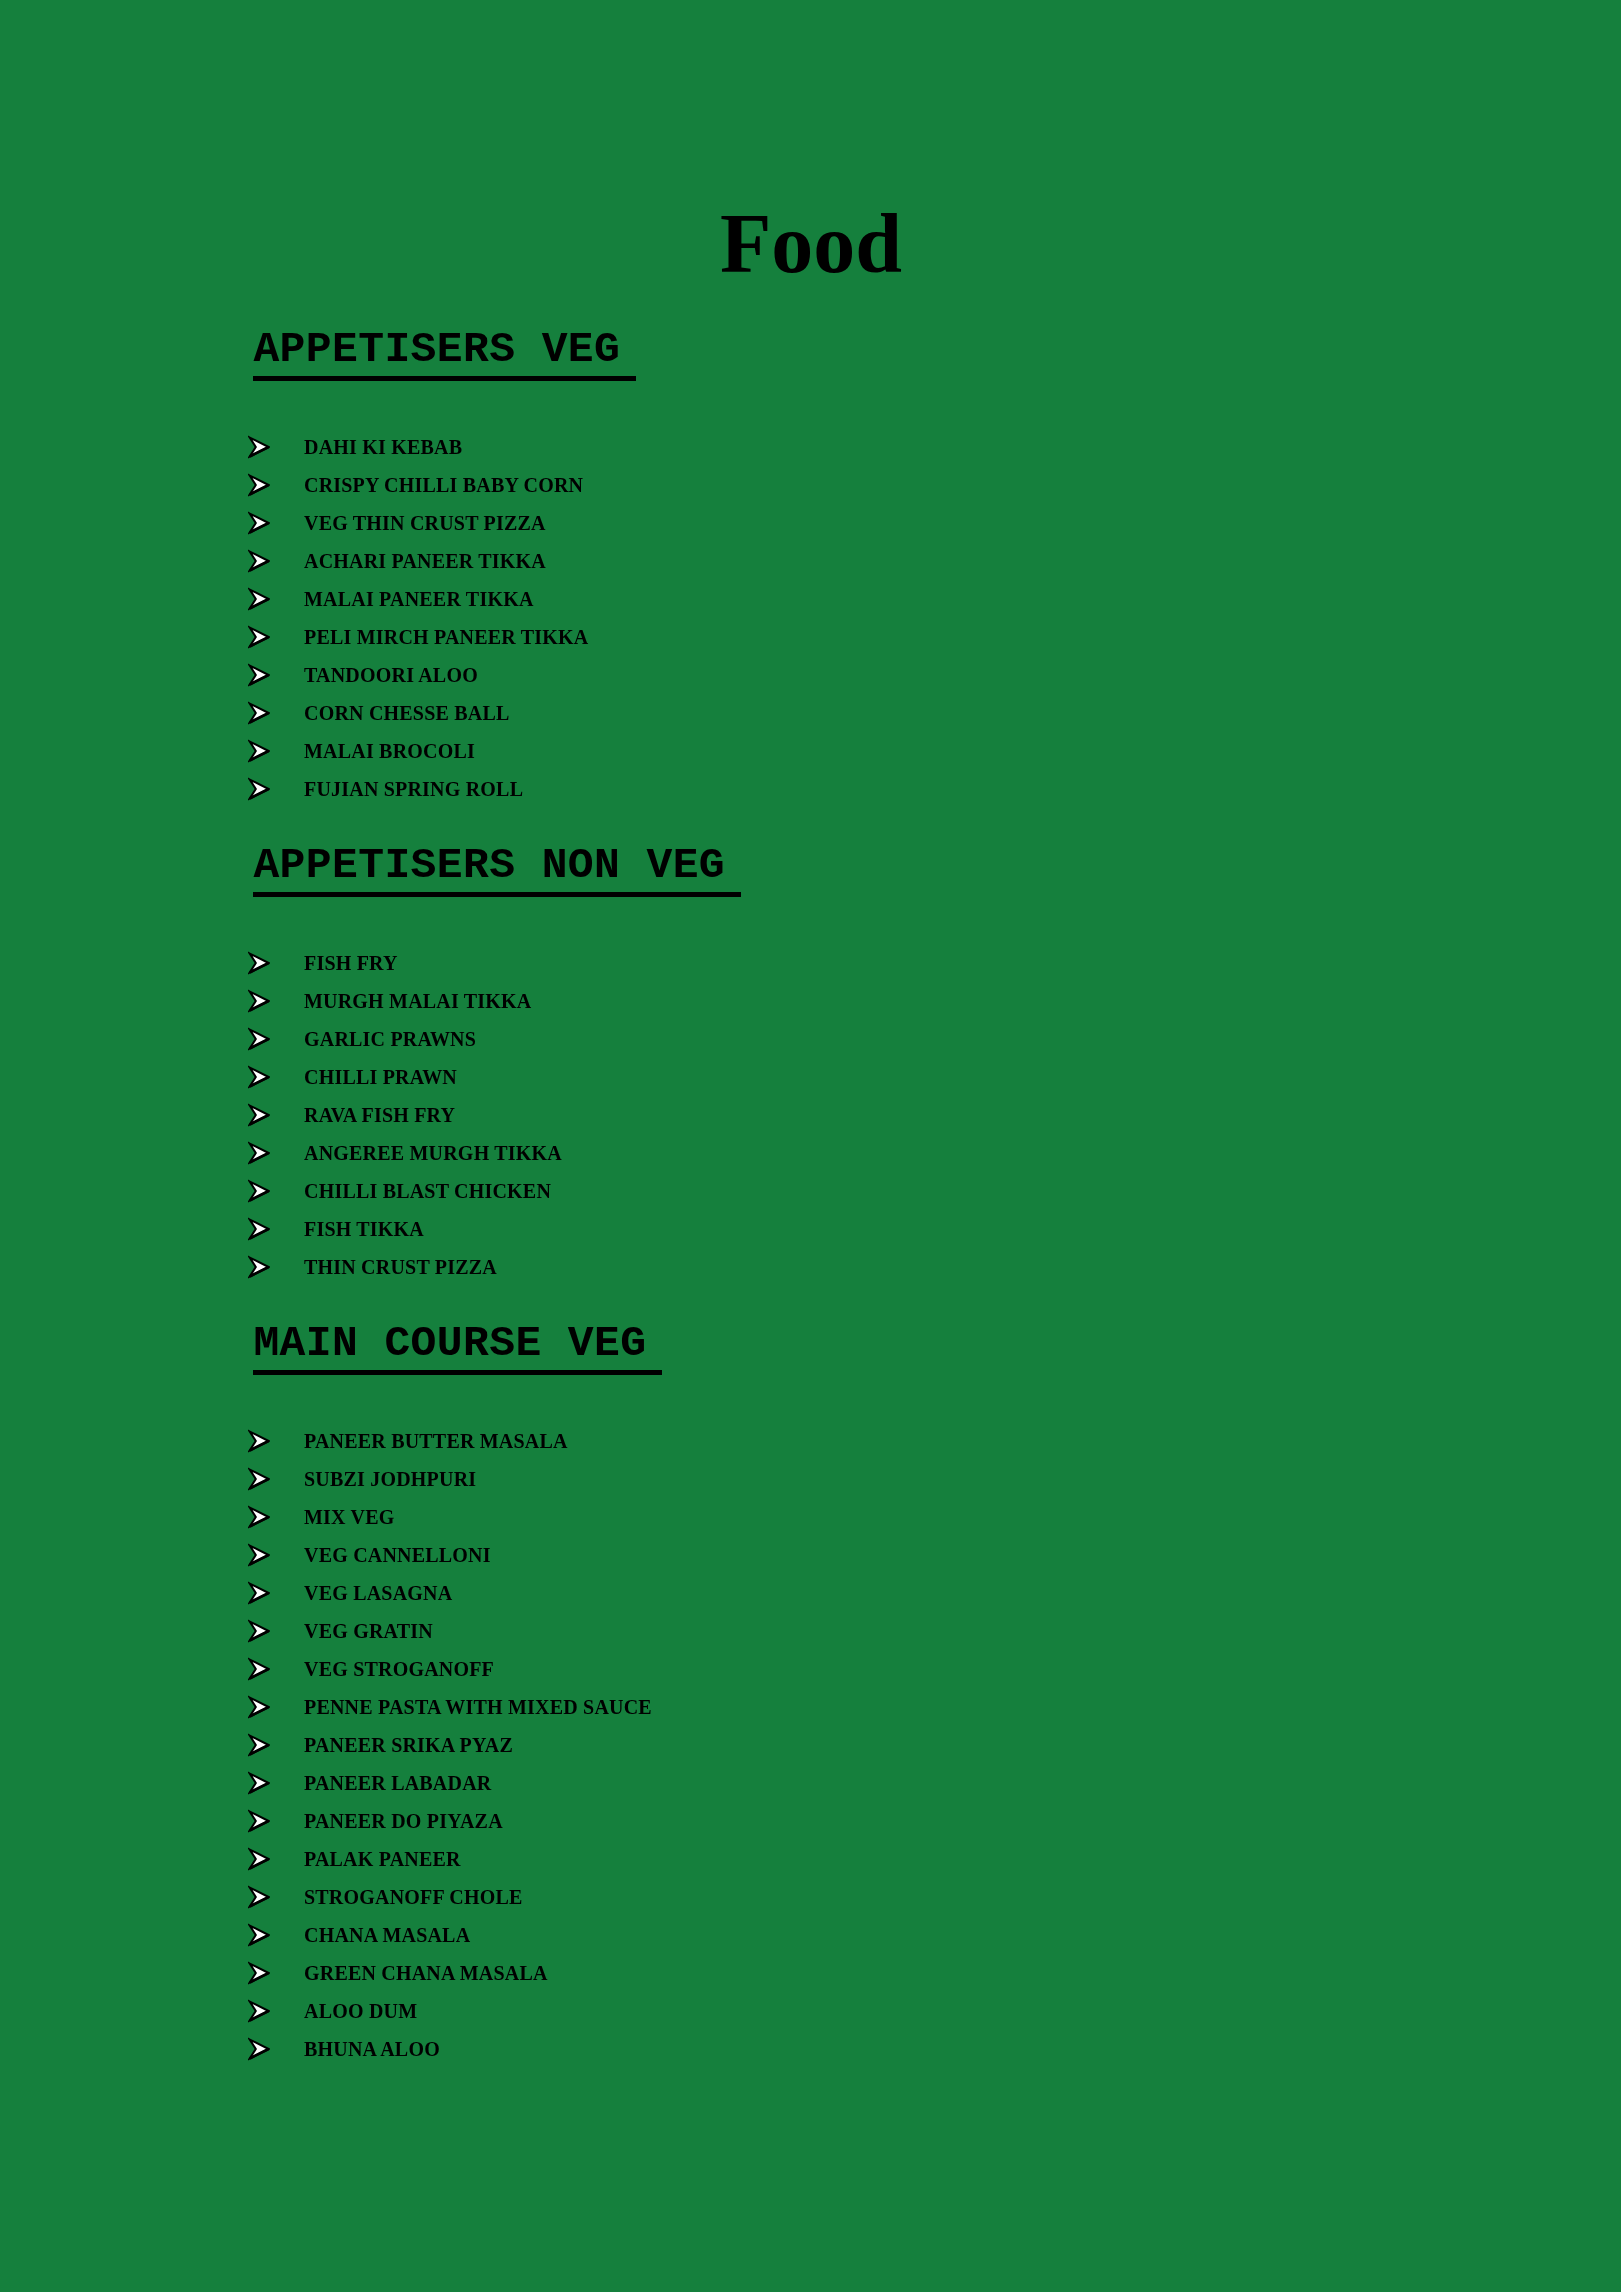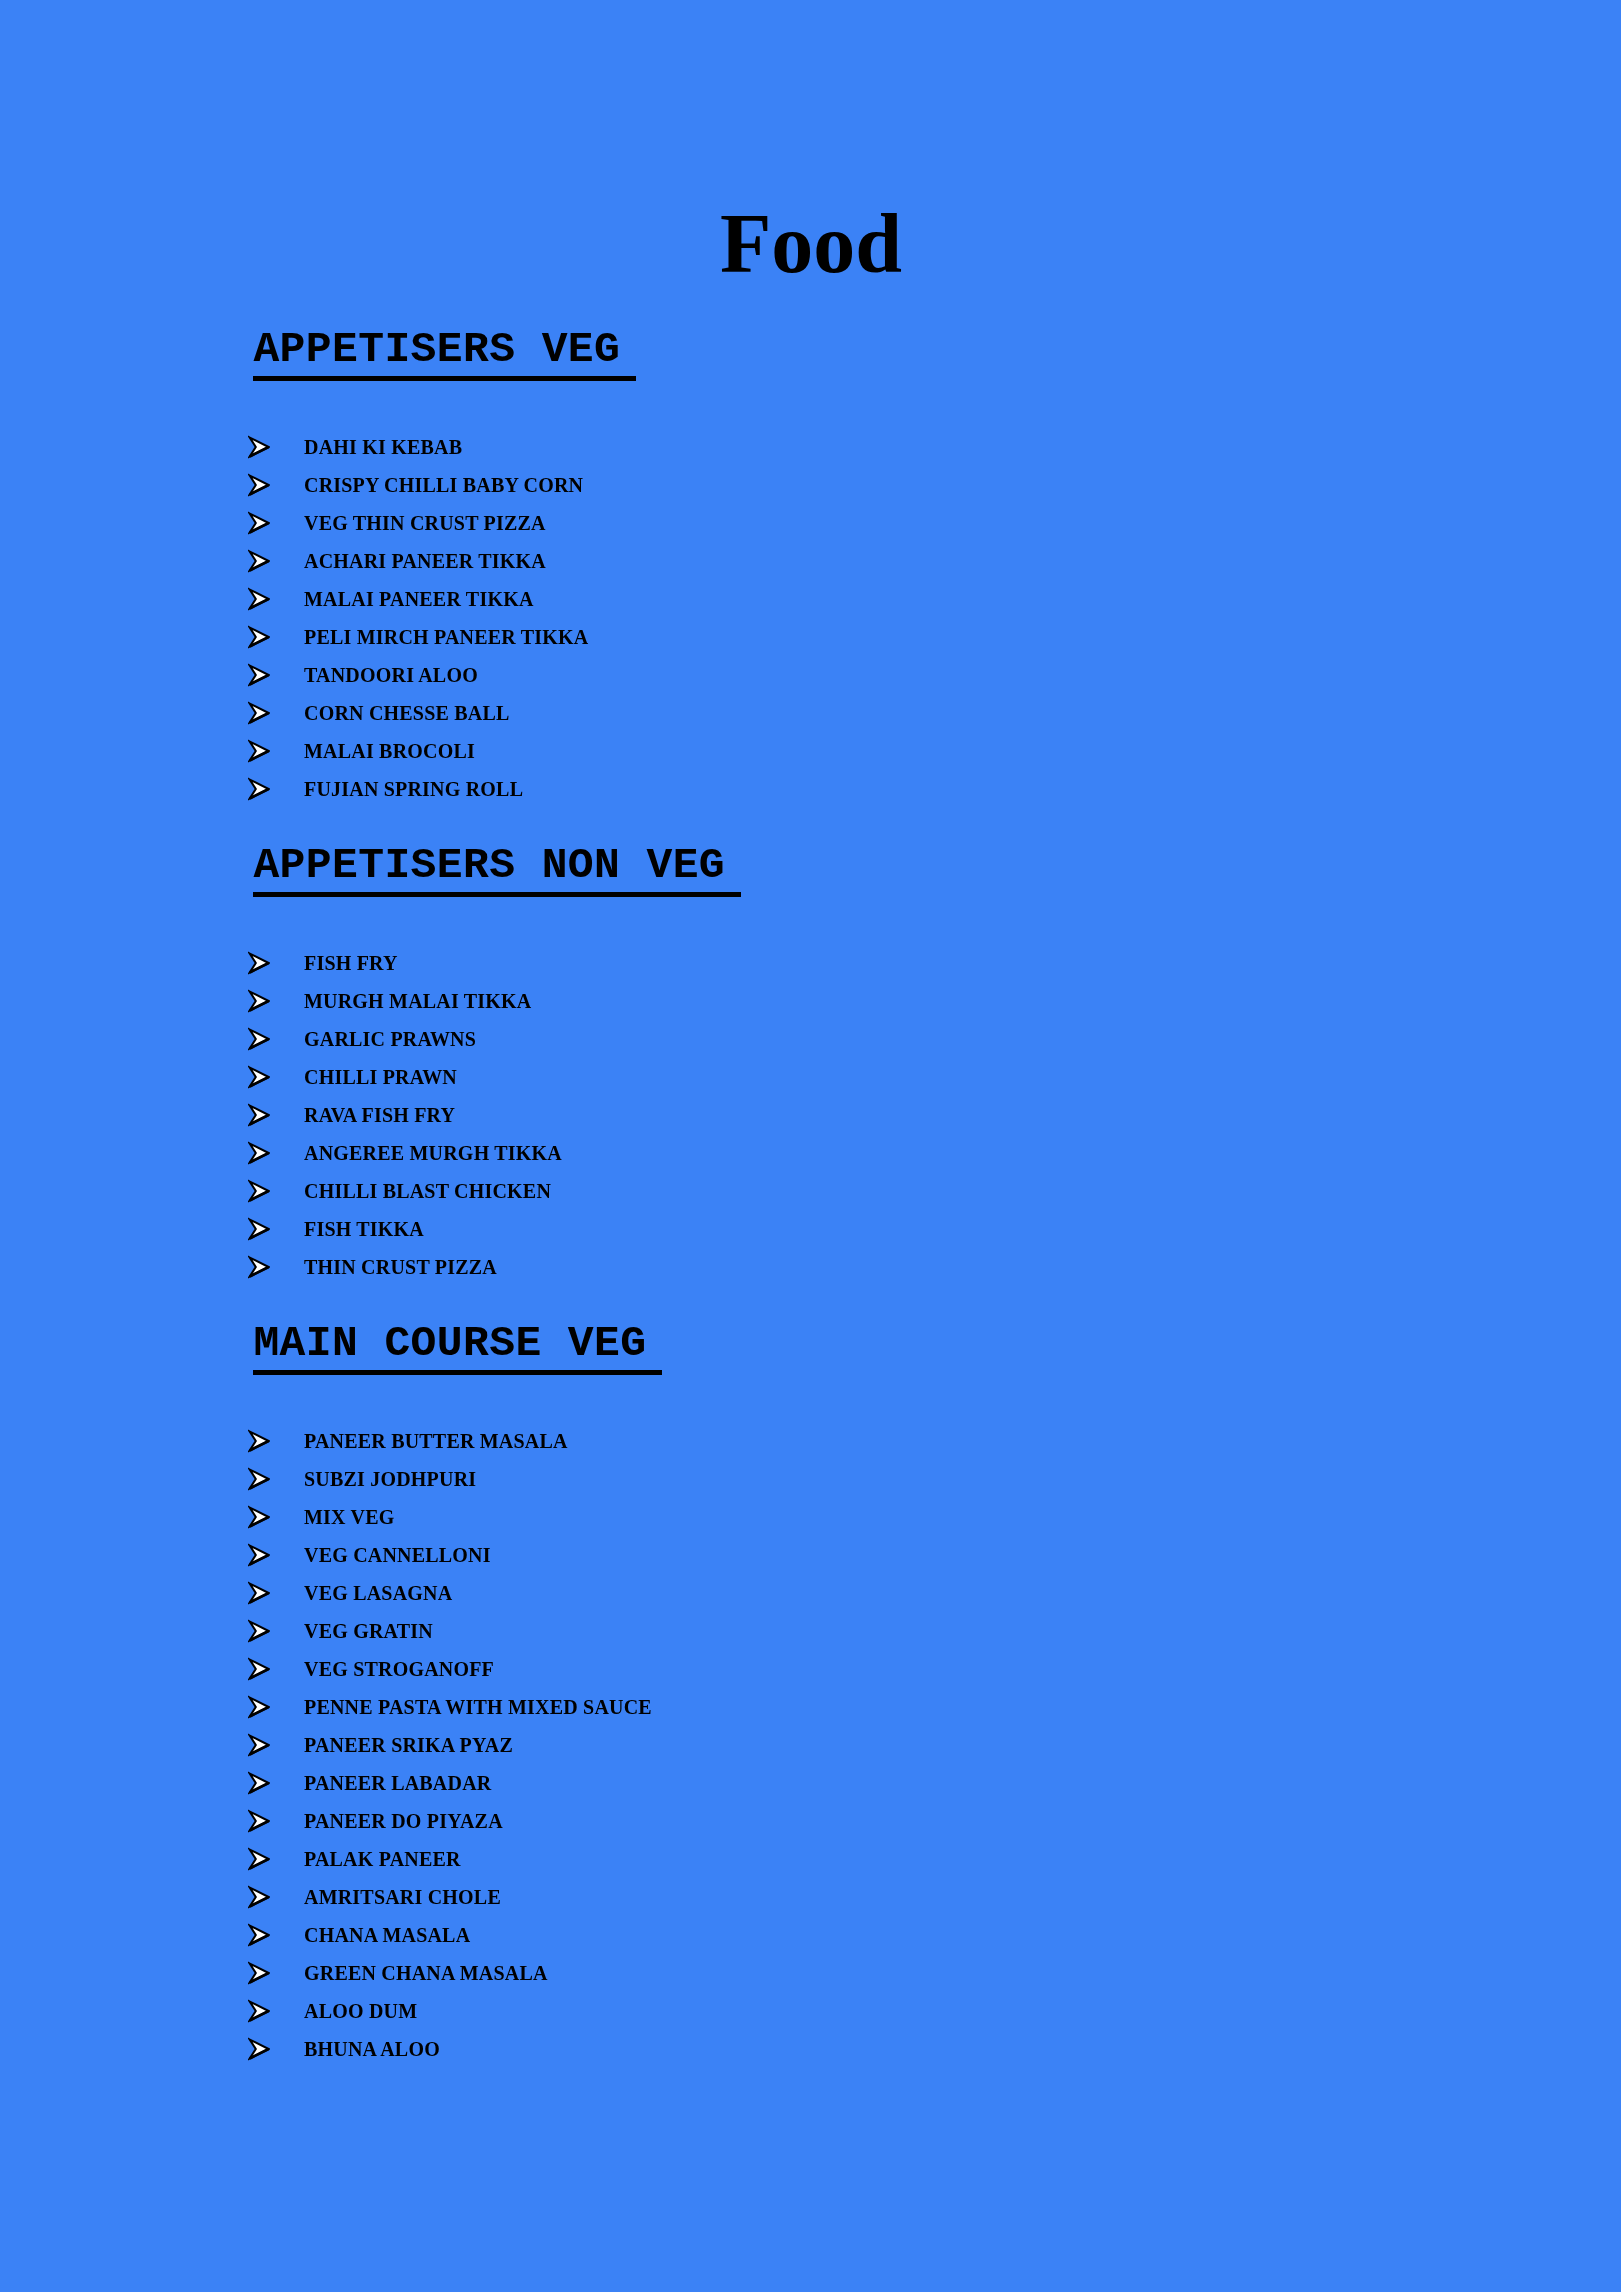--- a/index.html
+++ b/index.html
@@ -1,20 +1,20 @@
 <!DOCTYPE html>
 <html style="font-size:14.3px"><head>
 <meta charset="utf-8">
 <style>
   html, body { margin: 0; padding: 0; background: #ffffff; }
   .page {
     position: relative;
     width: 1622px;
     height: 2293px;
-    background: #3b82f6;
+    background: #15803d;
     color: #000000;
     font-family: "Liberation Serif", "DejaVu Serif", serif;
     font-weight: bold;
     overflow: hidden;
     box-sizing: border-box;
     padding-top: 202px;
   }
   .doc-title {
     margin: 0 0 38px 0;
     text-align: center;
@@ -401,21 +401,21 @@
     <span>PALAK PANEER</span>
   </li>
 
   <li>
     <span class="bullet">
       <svg viewBox="0 0 26 28" xmlns="http://www.w3.org/2000/svg" aria-hidden="true">
         <path d="M2 3 L24 14 L2 25 L9 14 Z" fill="#ffffff" stroke="#000000" stroke-width="2.4" stroke-linejoin="miter"></path>
         <path d="M2 25 L24 14" fill="none" stroke="#000000" stroke-width="3.2"></path>
       </svg>
     </span>
-    <span>AMRITSARI CHOLE</span>
+    <span>STROGANOFF CHOLE</span>
   </li>
 
   <li>
     <span class="bullet">
       <svg viewBox="0 0 26 28" xmlns="http://www.w3.org/2000/svg" aria-hidden="true">
         <path d="M2 3 L24 14 L2 25 L9 14 Z" fill="#ffffff" stroke="#000000" stroke-width="2.4" stroke-linejoin="miter"></path>
         <path d="M2 25 L24 14" fill="none" stroke="#000000" stroke-width="3.2"></path>
       </svg>
     </span>
     <span>CHANA MASALA</span>

